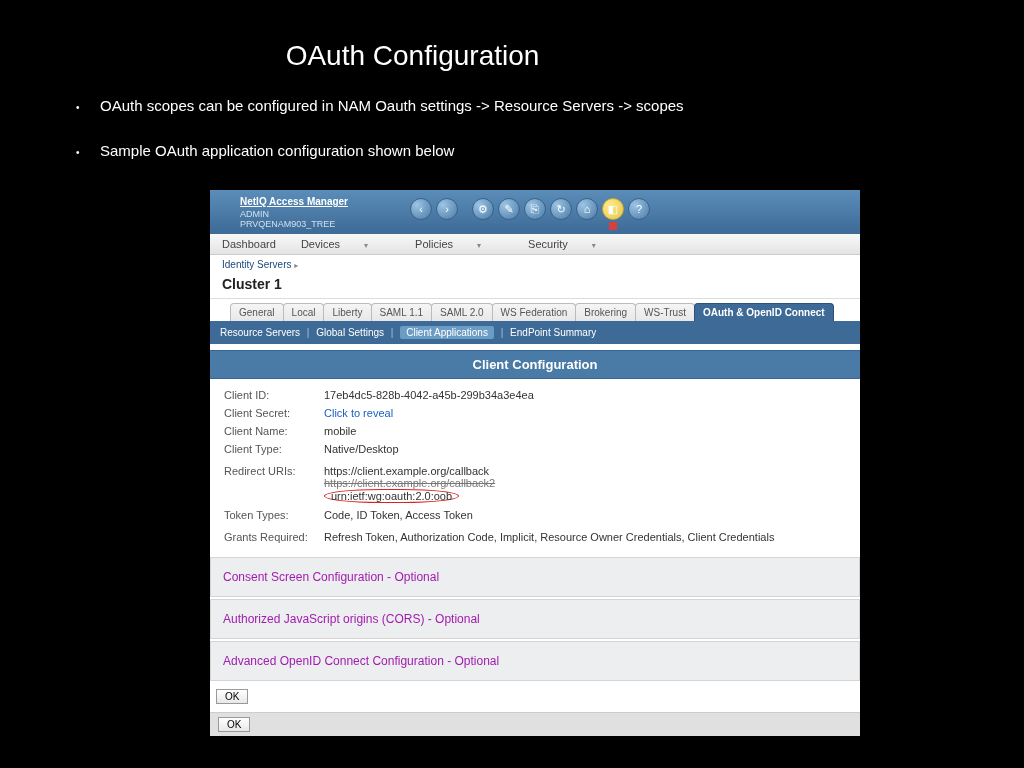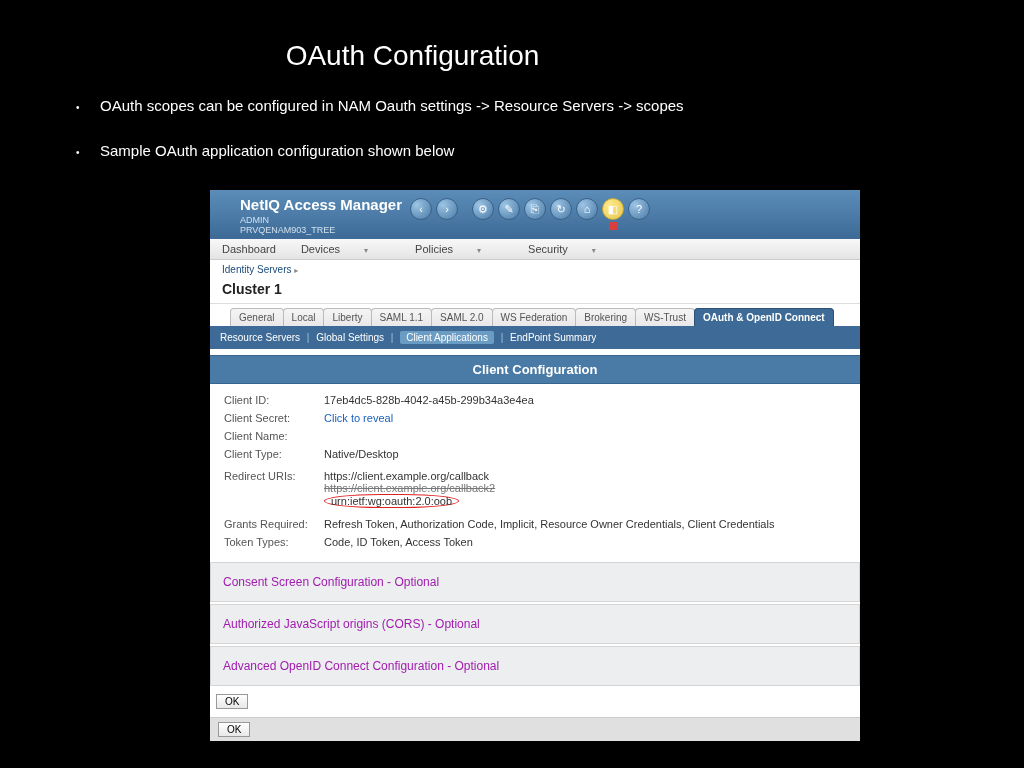--- a/index.html
+++ b/index.html
@@ -5,21 +5,21 @@
   * { box-sizing: border-box; margin: 0; padding: 0; }
   body { background: #000; font-family: Arial, Helvetica, sans-serif; width: 1024px; height: 768px; overflow: hidden; }
   .slide { width: 825px; height: 768px; position: relative; }
   .title { color: #fff; font-size: 28px; font-weight: 300; text-align: center; padding-top: 40px; }
   .bullets { color: #fff; font-size: 15px; padding: 25px 60px 10px 100px; }
   .bullets li { list-style: none; position: relative; margin-bottom: 28px; font-weight: 300; }
   .bullets li::before { content: "•"; position: absolute; left: -24px; font-size: 10px; top: 5px; }
   .app { position: absolute; left: 210px; top: 190px; width: 650px; background: #fff; font-size: 11px; color: #333; }
   .hdr { background: linear-gradient(#5b8db8, #3d6a96); color: #fff; padding: 6px 10px 4px 30px; display: flex; align-items: flex-start; }
   .hdr-left { flex: 0 0 170px; }
-  .brand { font-size: 15px; font-weight: bold; }
+  .brand { font-size: 10px; font-weight: bold; text-decoration: underline; }
   .admin-line { font-size: 9px; color: #cfe0ee; margin-top: 2px; }
   .tree-line { font-size: 9px; color: #cfe0ee; }
   .hdr-icons { display: flex; gap: 4px; padding-top: 2px; }
   .hdr-icons .ic { width: 22px; height: 22px; border-radius: 50%; background: radial-gradient(circle at 30% 30%, #9cc4e4, #4a7aa6); border: 1px solid #3a6187; display: flex; align-items: center; justify-content: center; color: #fff; font-size: 11px; cursor: pointer; }
   .hdr-icons .ic.y { background: radial-gradient(circle at 30% 30%, #ffe98a, #e6c84f); border-color: #c8a830; }
   .flag { width: 8px; height: 8px; background: #d84040; margin: 2px auto 0; }
   .menubar { background: linear-gradient(#f8f8f8, #e4e4e4); border-bottom: 1px solid #ccc; padding: 4px 12px; font-size: 11px; color: #444; }
   .menubar span { margin-right: 22px; cursor: pointer; }
   .tri { font-size: 8px; color: #888; margin-left: 2px; }
   .crumb { padding: 4px 12px; font-size: 10px; color: #1a4a7a; }
@@ -119,40 +119,41 @@
       <div class="fr">
           <div class="fl">Client ID:</div>
           <div class="fv">17eb4dc5-828b-4042-a45b-299b34a3e4ea</div>
         </div>
       <div class="fr">
           <div class="fl">Client Secret:</div>
           <div class="fv link">Click to reveal</div>
         </div>
       <div class="fr">
           <div class="fl">Client Name:</div>
+          <div class="fv">mobile</div>
         </div>
       <div class="fr">
           <div class="fl">Client Type:</div>
           <div class="fv">Native/Desktop</div>
         </div>
       <div class="fr" style="margin-top:10px;">
         <div class="fl">Redirect URIs:</div>
         <div class="fv">
           <div>https://client.example.org/callback</div>
           <div class="struck">https://client.example.org/callback2</div>
           <div><span class="circled">urn:ietf:wg:oauth:2.0:oob</span></div>
         </div>
       </div>
+      <div class="fr">
+          <div class="fl">Token Types:</div>
+          <div class="fv">Code, ID Token, Access Token</div>
+        </div>
       <div class="fr" style="margin-top:10px;">
           <div class="fl">Grants Required:</div>
           <div class="fv">Refresh Token, Authorization Code, Implicit, Resource Owner Credentials, Client Credentials</div>
-        </div>
-      <div class="fr">
-          <div class="fl">Token Types:</div>
-          <div class="fv">Code, ID Token, Access Token</div>
         </div>
     </div>
 
     <div class="acc">Consent Screen Configuration - Optional</div>
     <div class="acc">Authorized JavaScript origins (CORS) - Optional</div>
     <div class="acc">Advanced OpenID Connect Configuration - Optional</div>
 
     <div class="okrow"><button class="okbtn">OK</button></div>
     <div class="foot"><button class="okbtn2">OK</button></div>
   </div>

